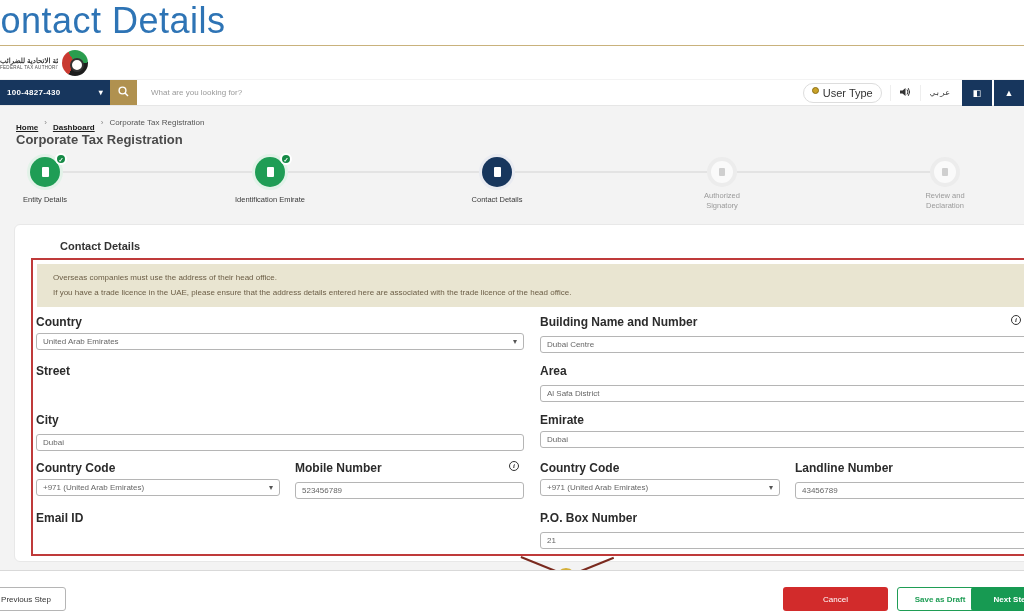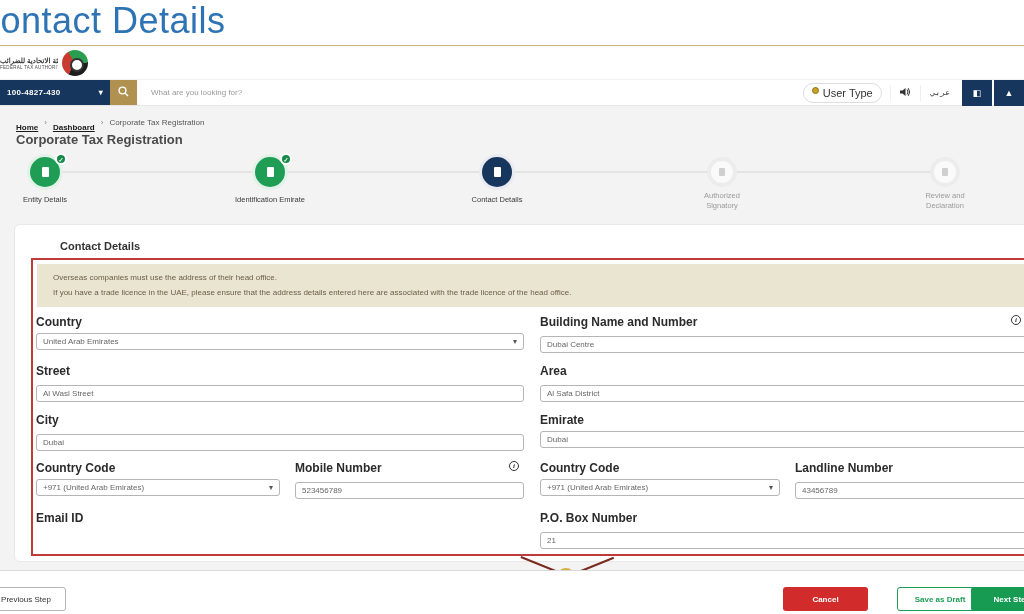--- a/index.html
+++ b/index.html
@@ -70,21 +70,21 @@
 
   
   .callout-line { position:absolute; height:1.5px; background:#7a2a1f; transform-origin:left center; }
   .marker-outer { position:absolute; left:556px; top:568px; width:20px; height:20px; border-radius:50%; border:2px solid #d4af37; background:#fff; display:flex; align-items:center; justify-content:center; }
   .marker-inner { width:12px; height:12px; border-radius:50%; background:#e8b71e; color:#3a2c00; font-size:8px; font-weight:bold; display:flex; align-items:center; justify-content:center; }
 
   
   .footer-band { position:absolute; left:0; top:570px; width:1024px; height:44px; background:#fff; border-top:1px solid #d9d9d9; }
   .btn { position:absolute; top:587px; height:24px; border-radius:3px; font-size:8px; display:flex; align-items:center; justify-content:center; cursor:pointer; font-family:"Liberation Sans", sans-serif; }
   .btn-prev { left:-14px; width:80px; background:#fff; border:1px solid #b5b5b5; color:#333; }
-  .btn-cancel { left:783px; width:85px; background:#d22b2b; border:none; color:#fff; font-weight:bold; }
+  .btn-cancel { left:783px; width:105px; background:#d22b2b; border:none; color:#fff; font-weight:normal; }
   .btn-save { left:897px; width:86px; background:#fff; border:1.5px solid #1f9d55; color:#1f9d55; font-weight:bold; }
   .btn-next { left:971px; width:82px; background:#179a52; border:none; color:#fff; font-weight:bold; }
 </style>
 </head>
 <body>
 
 <div>
 
   <div class="top-band">
     <h1 class="big-title">Contact Details</h1>
@@ -204,21 +204,20 @@
     </div>
   </div>
   <div class="field" style="left:540px; top:315px; width:496px">
     <label>Building Name and Number</label>
     <input type="text" value="Dubai Centre" style="">
   </div>
   <div class="info-i" style="left:1011px; top:315px">i</div>
 
   <div class="field" style="left:36px; top:364px; width:488px">
     <label>Street</label>
-    <input type="text" value="Al Wasl Street" style="">
   </div>
   <div class="field" style="left:540px; top:364px; width:496px">
     <label>Area</label>
     <input type="text" value="Al Safa District" style="">
   </div>
 
   <div class="field" style="left:36px; top:413px; width:488px">
     <label>City</label>
     <input type="text" value="Dubai" style="">
   </div>

